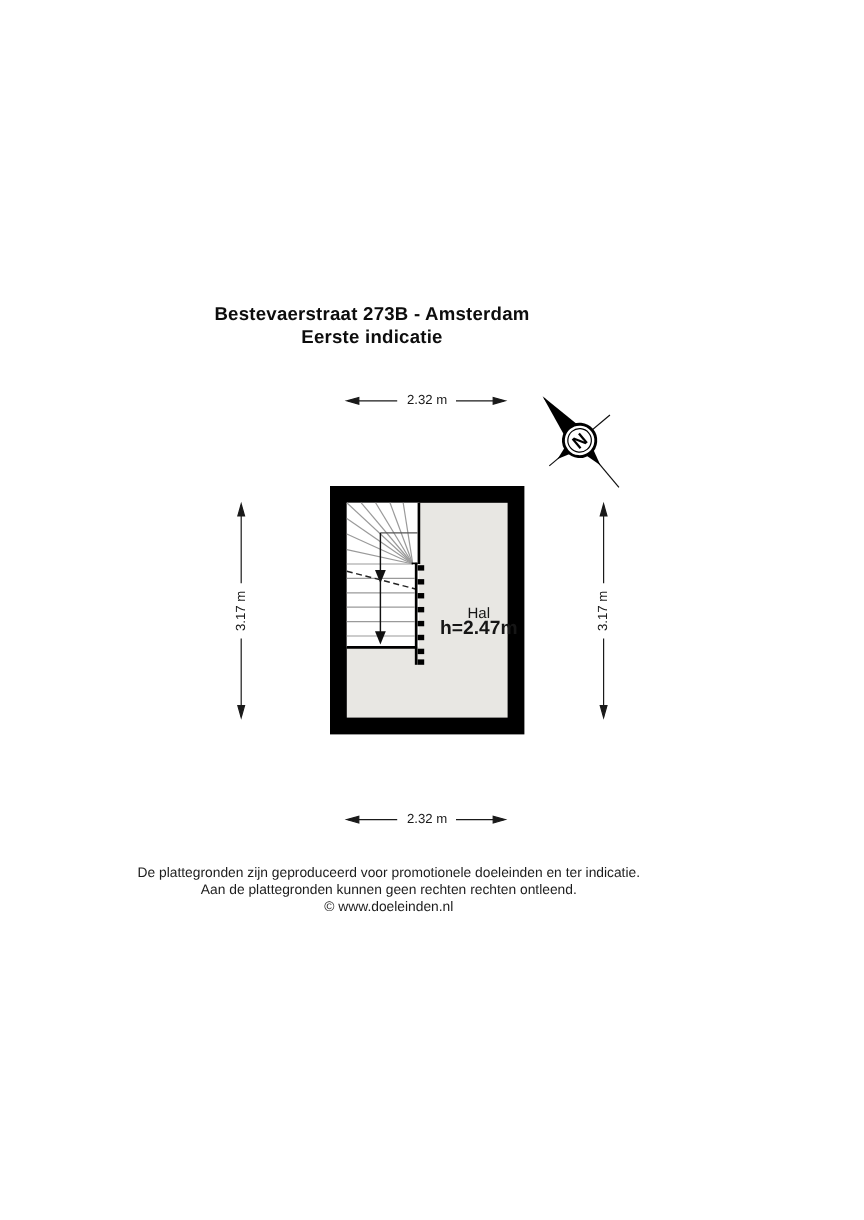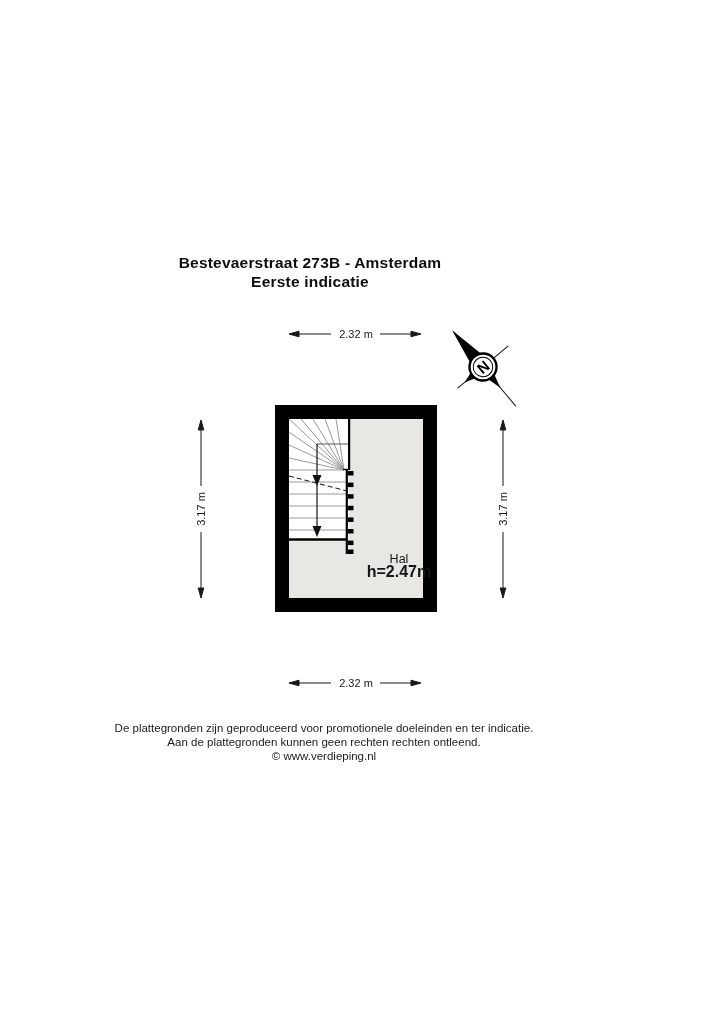--- a/index.html
+++ b/index.html
@@ -130,20 +130,20 @@
       <polygon points="503,598 500.2,588 505.8,588"></polygon>
     </g>
   </g>
 </svg>
 
 <div class="abs dim-label" style="left:316px;top:327px;">2.32 m</div>
 <div class="abs dim-label" style="left:316px;top:676px;">2.32 m</div>
 <div class="abs dim-label dim-vert" style="left:161px;top:502px;">3.17 m</div>
 <div class="abs dim-label dim-vert" style="left:463px;top:502px;">3.17 m</div>
 
-<div class="abs room-label" style="left:357px;top:504px;margin-top:48px;">
+<div class="abs room-label" style="left:357px;top:504px;">
   <div class="room-name">Hal</div>
   <div class="room-height">h=2.47m</div>
 </div>
 
 <div class="abs footer-line" style="top:721px;">De plattegronden zijn geproduceerd voor promotionele doeleinden en ter indicatie.</div>
 <div class="abs footer-line" style="top:735px;">Aan de plattegronden kunnen geen rechten rechten ontleend.</div>
-<div class="abs footer-line" style="top:749px;">© www.verdieping.nl</div>
+<div class="abs footer-line" style="top:749px;">© www.doeleinden.nl</div>
 
 </body></html>

